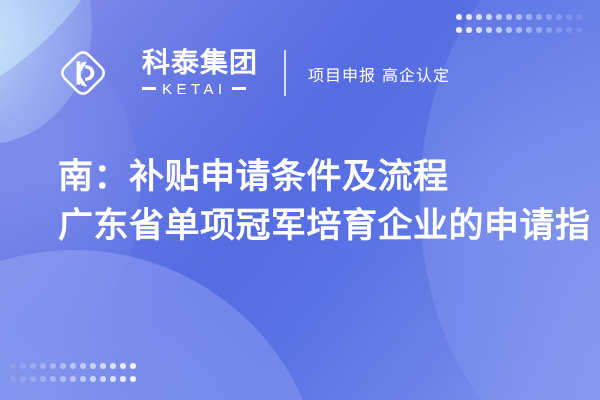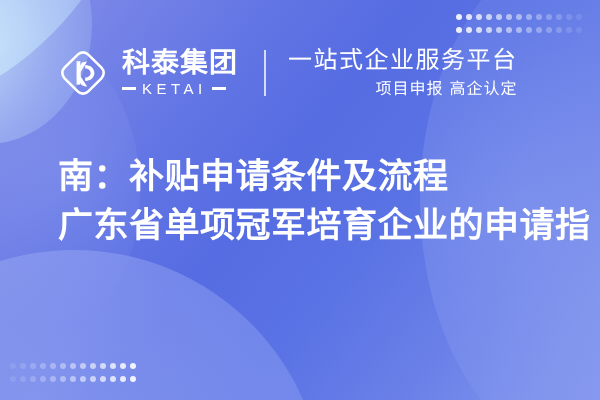--- a/index.html
+++ b/index.html
@@ -136,20 +136,21 @@
     left: 56px;
     top: 40px;
     display: flex;
     align-items: center;
     height: 66px;
   }
 
   .logo-block {
     display: flex;
     align-items: center;
+    gap: 20px;
   }
 
   .logo-mark {
     width: 54px;
     height: 54px;
     flex: 0 0 auto;
     margin-right: 12px;
   }
   .logo-mark svg { display: block; }
 
@@ -334,21 +335,20 @@
           <span class="logo-en-rule"></span>
           <span class="logo-en">KETAI</span>
           <span class="logo-en-rule"></span>
         </span>
       </span>
     </div>
 
     <span class="divider"></span>
 
     <div class="tagline-block">
-      <span class="tagline-main">一站式企业服务平台</span>
       <span class="tagline-sub">项目申报 高企认定</span>
     </div>
   </div>
 
   <div class="headline">
     <div class="headline-line">南：补贴申请条件及流程</div>
     <div class="headline-line">广东省单项冠军培育企业的申请指</div>
   </div>
 
 </div>

